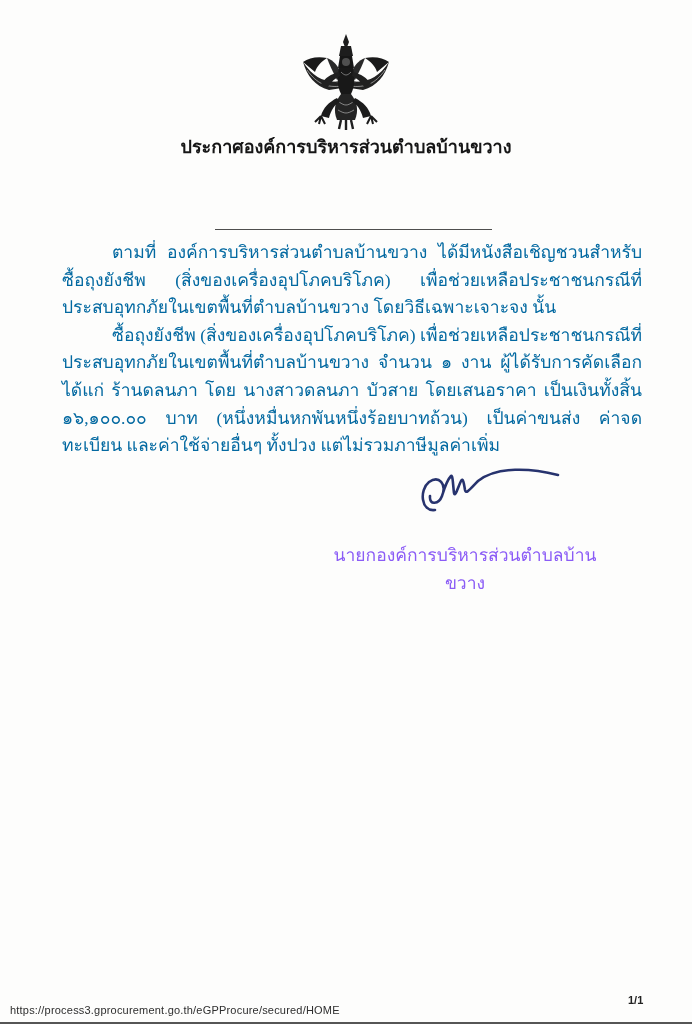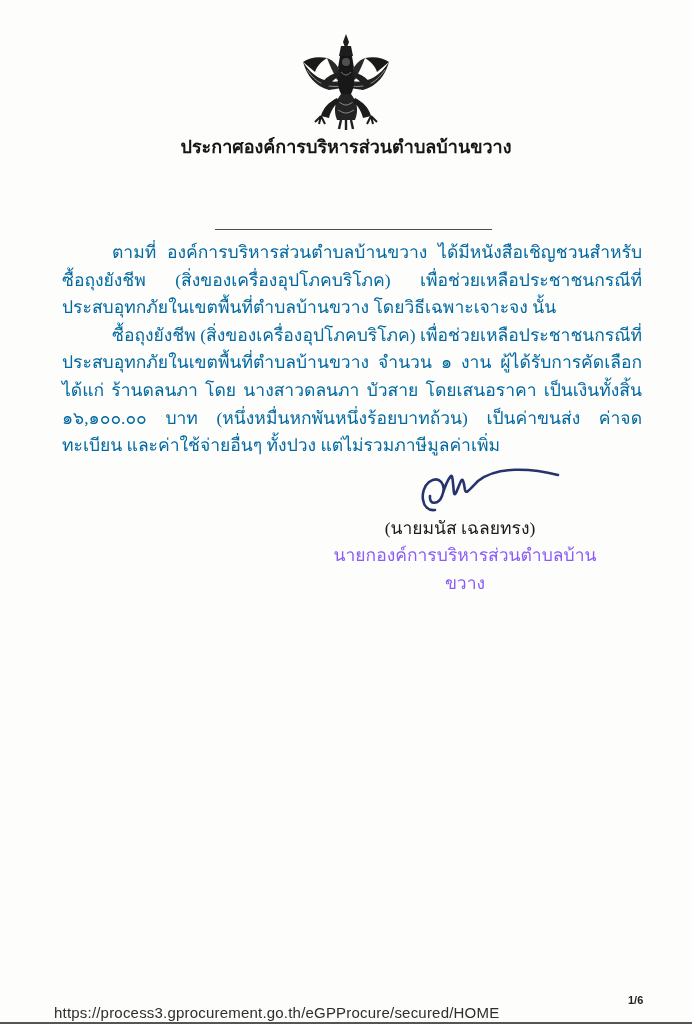--- a/index.html
+++ b/index.html
@@ -96,24 +96,23 @@
     font-size: 17.5px;
     color: #8b5cf6;
   }
 
   
   .footer-url {
     position: absolute;
     left: 10px;
     top: 1004px;
     font-family: "Liberation Sans", "DejaVu Sans", sans-serif;
-    font-size: 15px;
+    font-size: 11px;
     color: #2e2e2e;
     letter-spacing: 0.2px;
-    margin-left: 44px;
   }
 
   .page-number {
     position: absolute;
     left: 628px;
     top: 994px;
     font-family: "Liberation Sans", "DejaVu Sans", sans-serif;
     font-size: 11px;
     font-weight: bold;
     color: #222;
@@ -181,20 +180,19 @@
     <p>ซื้อถุงยังชีพ (สิ่งของเครื่องอุปโภคบริโภค) เพื่อช่วยเหลือประชาชนกรณีที่ประสบอุทกภัยในเขตพื้นที่ตำบลบ้านขวาง จำนวน ๑ งาน ผู้ได้รับการคัดเลือก ได้แก่ ร้านดลนภา โดย นางสาวดลนภา บัวสาย โดยเสนอราคา เป็นเงินทั้งสิ้น ๑๖,๑๐๐.๐๐ บาท (หนึ่งหมื่นหกพันหนึ่งร้อยบาทถ้วน) เป็นค่าขนส่ง ค่าจดทะเบียน และค่าใช้จ่ายอื่นๆ ทั้งปวง แต่ไม่รวมภาษีมูลค่าเพิ่ม</p>
   </div>
 
 
   <svg class="signature" viewBox="0 0 150 56" fill="none" xmlns="http://www.w3.org/2000/svg">
     <path d="M22 44 C8 46 6 24 16 16 C26 9 34 18 29 30 C26 38 16 40 17 30
              M29 30 C32 20 36 12 38 10 C40 9 40 20 41 27 C42 32 45 21 48 15
              C50 11 51 18 52 24 C53 29 58 22 65 15 C84 0 118 2 145 9" stroke-width="2.6" stroke-linecap="round" fill="none" stroke="#27336e"></path>
   </svg>
 
-  <div class="signer-name">(นายมนัส  เฉลยทรง)</div>
   <div class="signer-title">นายกองค์การบริหารส่วนตำบลบ้านขวาง</div>
 
   <div class="footer-url">https://process3.gprocurement.go.th/eGPProcure/secured/HOME</div>
-  <div class="page-number">1/6</div>
+  <div class="page-number">1/1</div>
 
   <div class="scan-edge"></div>
 </div>
 
 </body></html>

